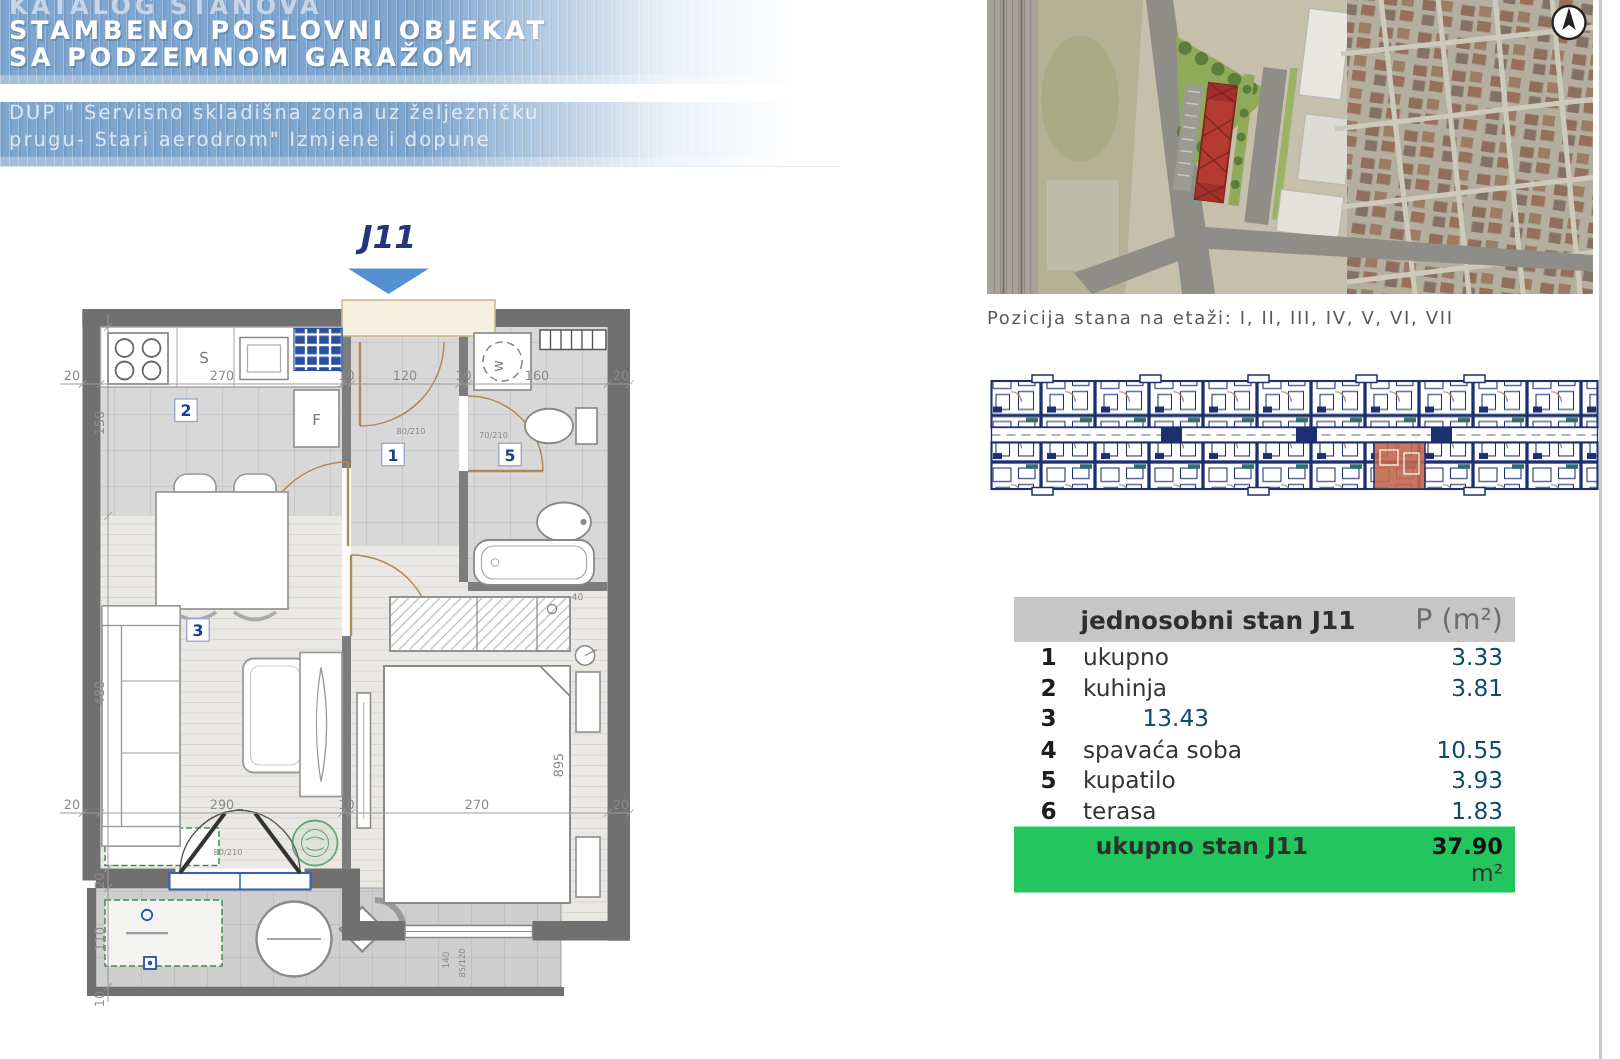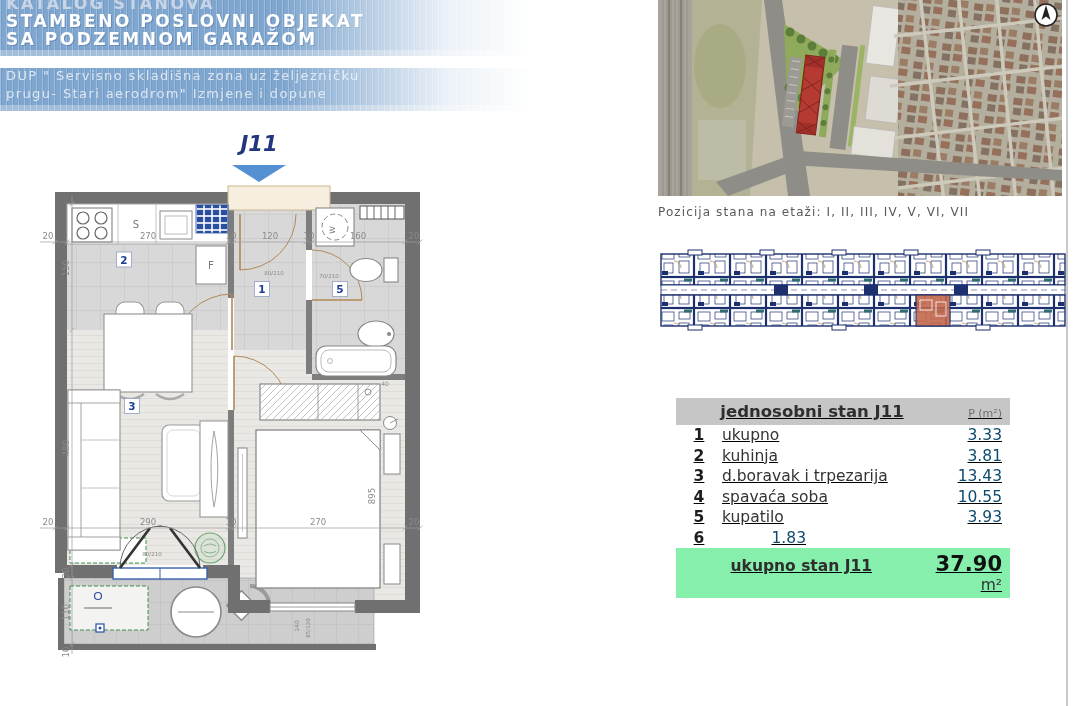--- a/index.html
+++ b/index.html
@@ -15,38 +15,38 @@
         background-image:repeating-linear-gradient(90deg,rgba(255,255,255,.3) 0 1px,rgba(255,255,255,0) 1px 6px);}
   .gap{height:9px;background:#fff;}
   .bar2{height:37px;}
   .h1{font-weight:bold;font-size:16px;line-height:17px;color:#c9d5e6;letter-spacing:2.5px;margin:-5px 0 0 6px;white-space:nowrap;}
   .h2{font-weight:bold;font-size:17px;line-height:17px;color:#ffffff;letter-spacing:2.5px;margin:1px 0 0 6px;white-space:nowrap;
       text-shadow:1px 1px 0 rgba(60,90,130,.35);}
   .s1{font-size:13px;line-height:15px;color:#dde6f1;letter-spacing:1.4px;margin:3px 0 0 6px;white-space:nowrap;}
   .fade{position:absolute;inset:0;background:linear-gradient(90deg,rgba(255,255,255,0) 50%,rgba(255,255,255,.85) 80%,#fff 95%);pointer-events:none;}
 
   
-  .plan-wrap{position:absolute;left:28px;top:118px;}
+  .plan-wrap{position:absolute;left:28px;top:132px;}
   .sat-wrap{position:absolute;left:658px;top:0px;}
   .caption{position:absolute;left:658px;top:205px;width:404px;font-size:12px;color:#5a5a5a;letter-spacing:1.1px;}
   .strip-wrap{position:absolute;left:658px;top:246px;}
 
   
-  .table{position:absolute;left:676px;top:398px;width:334px;font-family:"DejaVu Sans","Liberation Sans",sans-serif;text-decoration:underline;}
+  .table{position:absolute;left:676px;top:398px;width:334px;font-family:"DejaVu Sans","Liberation Sans",sans-serif;}
   .t-head{display:flex;align-items:baseline;background:#c6c6c6;padding:4px 8px 4px 0;}
   .t-title{flex:1;text-align:center;font-weight:bold;font-size:16.5px;color:#2e2e2e;padding-left:30px;}
-  .t-area{width:84px;text-align:right;color:#6d6d6d;font-size:11px;}
+  .t-area{width:84px;text-align:right;color:#6d6d6d;font-size:19px;}
   .t-row{display:flex;align-items:baseline;padding:1px 8px 1px 0;font-size:15.5px;line-height:18.5px;color:#222;}
   .t-num{width:46px;text-align:center;font-weight:bold;color:#1d1d1d;}
   .t-name{flex:1;color:#333;}
   .t-val{width:84px;text-align:right;color:#0c4a6e;}
-  .t-foot{display:flex;align-items:baseline;background:#86efac;padding:4px 8px 4px 0;font-size:15.5px;}
+  .t-foot{display:flex;align-items:baseline;background:#22c55e;padding:4px 8px 4px 0;font-size:15.5px;}
   .t-flabel{flex:1;text-align:right;font-weight:bold;color:#2e2e2e;padding-right:26px;}
   .t-fval{width:104px;text-align:right;color:#111;}
-  .t-fval b{font-size:21px;}
+  .t-fval b{font-size:15px;}
   .t-funit{font-weight:normal;color:#333;margin-left:44px;}
 
   .page-border{position:absolute;left:1066px;top:0;width:2px;height:706px;background:#c9c9c9;}
 </style>
 </head>
 <body>
 
 <div class="hdr">
   <div class="bar bar1">
     <div class="h1">KATALOG STANOVA</div>
@@ -420,35 +420,35 @@
     <span class="t-name">ukupno</span>
     <span class="t-val">3.33</span>
   </div>
   <div class="t-row">
     <span class="t-num">2</span>
     <span class="t-name">kuhinja</span>
     <span class="t-val">3.81</span>
   </div>
   <div class="t-row">
     <span class="t-num">3</span>
-    <span class="t-name">d.boravak i trpezarija</span>
     <span class="t-val">13.43</span>
   </div>
   <div class="t-row">
     <span class="t-num">4</span>
     <span class="t-name">spavaća soba</span>
     <span class="t-val">10.55</span>
   </div>
   <div class="t-row">
     <span class="t-num">5</span>
     <span class="t-name">kupatilo</span>
     <span class="t-val">3.93</span>
   </div>
   <div class="t-row">
     <span class="t-num">6</span>
+    <span class="t-name">terasa</span>
     <span class="t-val">1.83</span>
   </div>
   <div class="t-foot">
     <span class="t-flabel">ukupno stan J11</span>
     <span class="t-fval"><b>37.90</b> <span class="t-funit">m²</span></span>
   </div>
 </div>
 
 <div class="page-border"></div>
 

